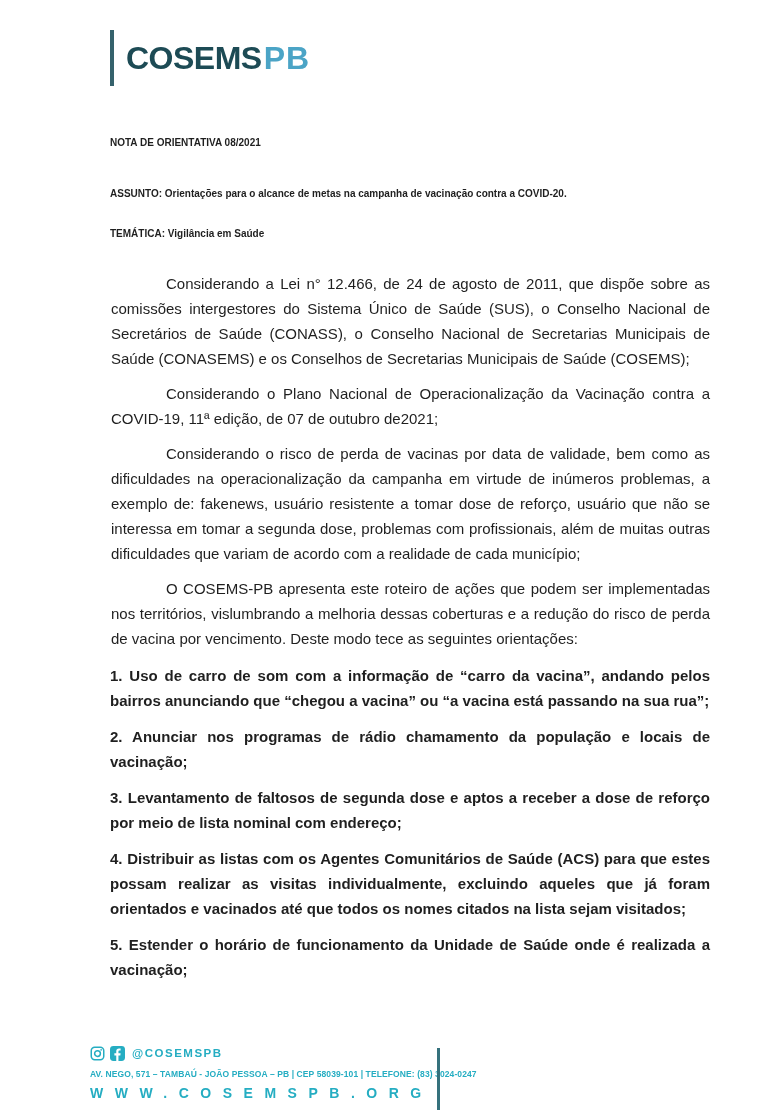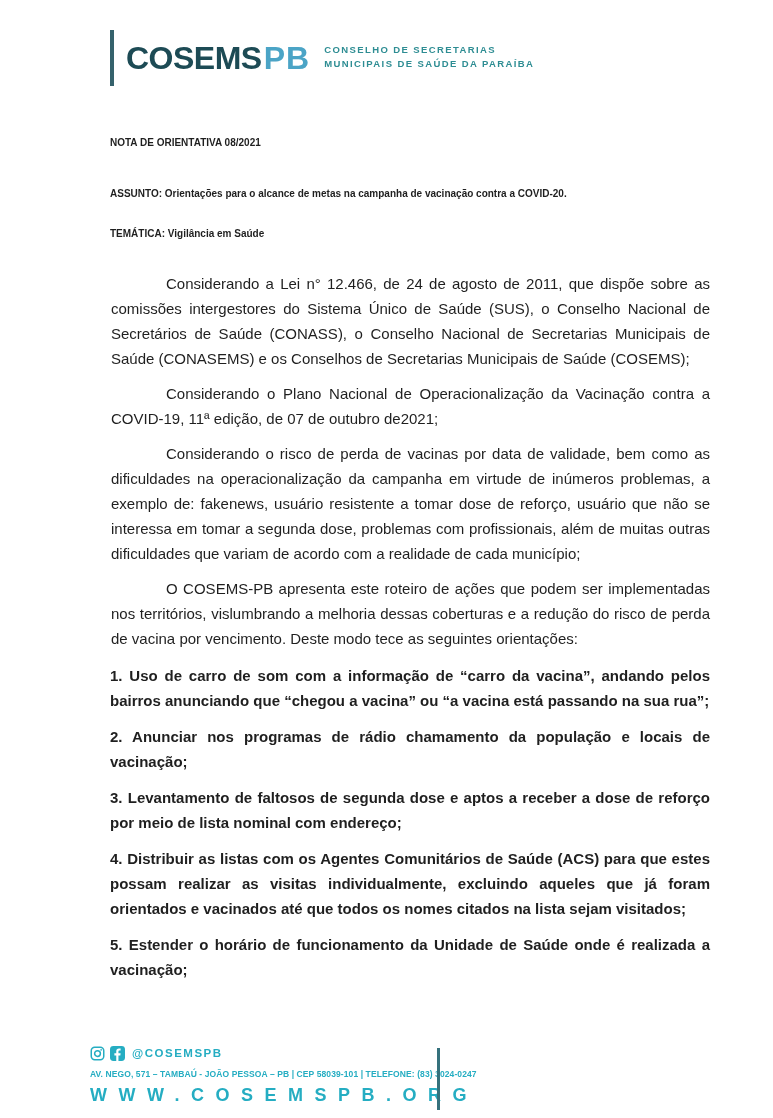--- a/index.html
+++ b/index.html
@@ -95,21 +95,21 @@
     margin-left: 2px;
   }
   .address {
     font-size: 8.5px;
     font-weight: bold;
     margin-top: 7px;
     letter-spacing: 0.1px;
     white-space: nowrap;
   }
   .website {
-    font-size: 18px;
+    font-size: 14px;
     font-weight: bold;
     letter-spacing: 11.5px;
     margin-top: 6px;
     white-space: nowrap;
   }
   .footer-bar {
     position: absolute;
     left: 437px;
     top: 1048px;
     width: 3px;
@@ -118,24 +118,20 @@
   }
 </style>
 </head>
 <body>
 
 <div class="page">
 
   <header class="logo">
     <div class="logo-bar"></div>
     <div class="logo-word"><span class="logo-cosems">COSEMS</span><span class="logo-pb">PB</span></div>
-    <div class="logo-tagline">
-      <div>CONSELHO DE SECRETARIAS</div>
-      <div>MUNICIPAIS DE SAÚDE DA PARAÍBA</div>
-    </div>
   </header>
 
   <main class="content">
     <p class="head title">NOTA DE ORIENTATIVA 08/2021</p>
     <p class="head subject">ASSUNTO: Orientações para o alcance de metas na campanha de vacinação contra a COVID-20.</p>
     <p class="head theme">TEMÁTICA: Vigilância em Saúde</p>
 
     <p class="para first">Considerando a Lei n° 12.466, de 24 de agosto de 2011, que dispõe sobre as comissões intergestores do Sistema Único de Saúde (SUS), o Conselho Nacional de Secretários de Saúde (CONASS), o Conselho Nacional de Secretarias Municipais de Saúde (CONASEMS) e os Conselhos de Secretarias Municipais de Saúde (COSEMS);</p>
     <p class="para">Considerando o Plano Nacional de Operacionalização da Vacinação contra a COVID-19, 11ª edição, de 07 de outubro de2021;</p>
     <p class="para">Considerando o risco de perda de vacinas por data de validade, bem como as dificuldades na operacionalização da campanha em virtude de inúmeros problemas, a exemplo de: fakenews, usuário resistente a tomar dose de reforço, usuário que não se interessa em tomar a segunda dose, problemas com profissionais, além de muitas outras dificuldades que variam de acordo com a realidade de cada município;</p>

